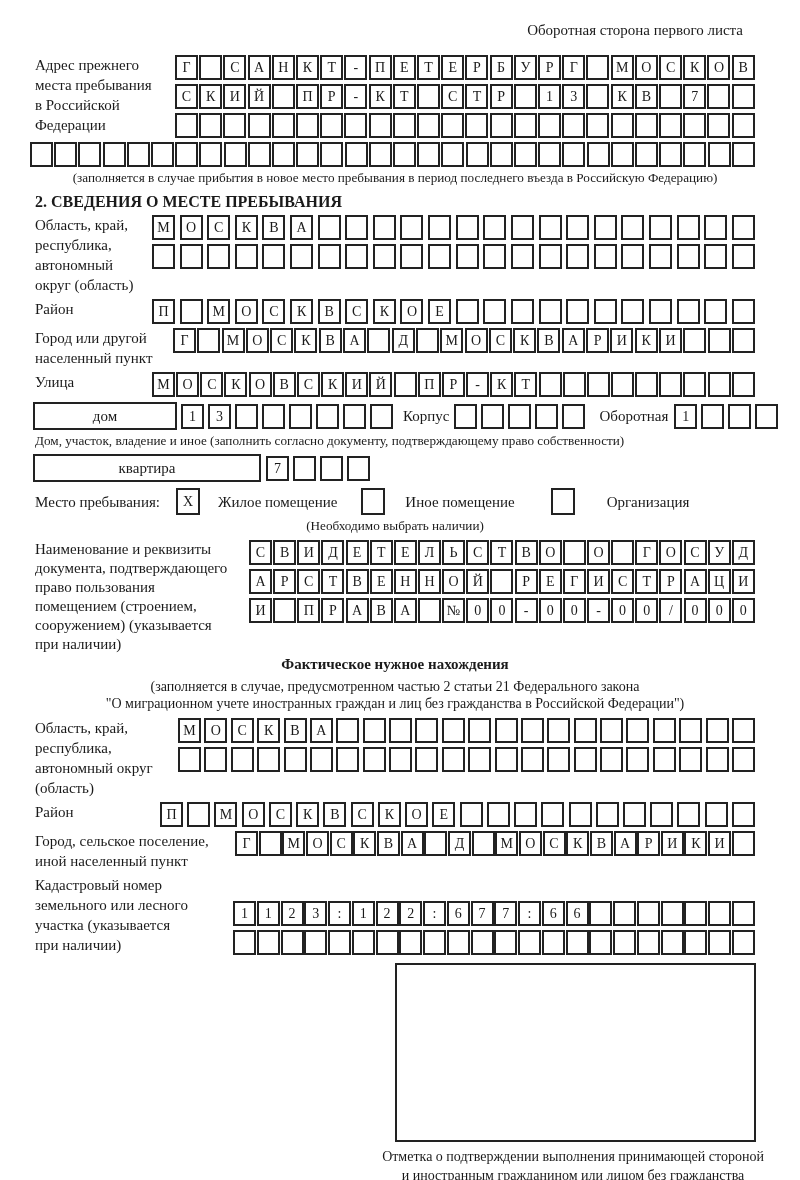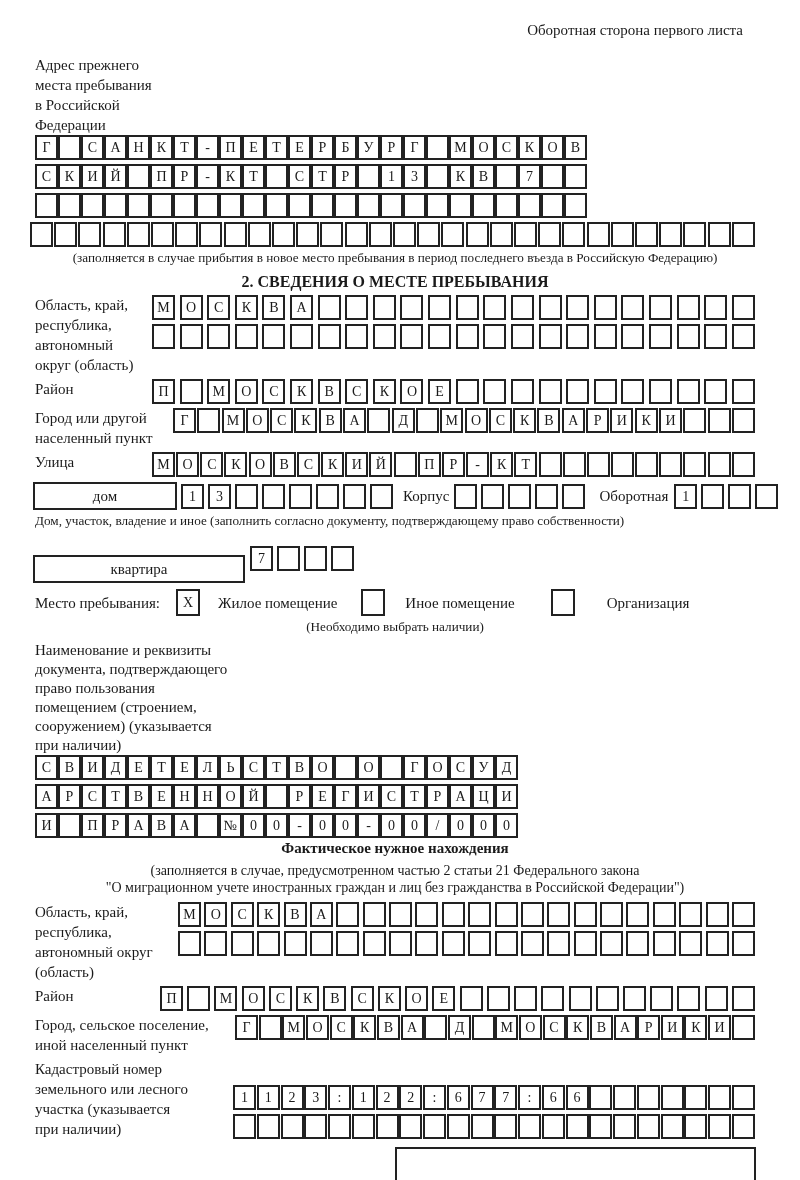--- a/index.html
+++ b/index.html
@@ -12,41 +12,41 @@
   .flabel{font-size:15px;line-height:20px;white-space:pre-line;flex:0 0 auto;}
   .rows{flex:1 1 auto;display:flex;flex-direction:column;gap:4px;}
   .boxrow{display:flex;justify-content:space-between;}
   .cell{box-sizing:content-box;width:19px;height:21px;border:2px solid #222;
         display:inline-flex;align-items:center;justify-content:center;
         font-size:14px;line-height:21px;background:#fff;}
   .inline-cells{display:flex;gap:4px;}
 
   .caption{font-size:13.2px;line-height:16px;margin-top:3px;}
   .caption-center{text-align:center;}
-  .heading{font-size:16px;font-weight:bold;text-align:center;margin-top:7px;}
+  .heading{font-size:16px;font-weight:bold;text-align:left;margin-top:7px;}
   .subheading{font-size:15px;font-weight:bold;text-align:center;margin-top:10px;}
 
   .widebox{box-sizing:border-box;border:2px solid #222;height:28px;display:flex;
            align-items:center;justify-content:center;font-size:15px;flex:0 0 auto;}
   .smalllabel{font-size:15px;line-height:26px;flex:0 0 auto;}
 
   .mesto-line{display:flex;align-items:center;margin-top:6px;gap:8px;}
   .mesto-line .cell{width:20px;height:23px;}
 
   .stamp-box{border:2px solid #222;width:357px;height:175px;margin-left:360px;margin-top:8px;}
   .stamp-note{width:392px;margin-left:342px;text-align:center;font-size:14px;line-height:19px;margin-top:5px;}
 </style>
 </head>
 <body>
 
 <div class="page">
 
   <div class="side-note">Оборотная сторона первого листа</div>
 
-  <div class="fline" style="margin-top:16px;flex-direction:column;">
+  <div class="fline" style="margin-top:16px;">
     <div class="flabel" style="width:140px;">Адрес прежнего
 места пребывания
 в Российской
 Федерации</div>
     <div class="rows">
       <div class="boxrow">
           <span class="cell">Г</span>
           <span class="cell"></span>
           <span class="cell">С</span>
           <span class="cell">А</span>
@@ -338,41 +338,41 @@
     <div class="inline-cells" style="margin-left:6px;">
         <span class="cell">1</span>
         <span class="cell"></span>
         <span class="cell"></span>
         <span class="cell"></span>
       </div>
   </div>
   <div class="caption">Дом, участок, владение и иное (заполнить согласно документу, подтверждающему право собственности)</div>
 
   <div style="display:flex;align-items:center;margin-top:5px;margin-left:-2px;">
-    <div class="widebox" style="width:212px;margin-top:21px;">квартира</div>
+    <div class="widebox" style="width:228px;">квартира</div>
     <div class="inline-cells" style="margin-left:5px;">
         <span class="cell">7</span>
         <span class="cell"></span>
         <span class="cell"></span>
         <span class="cell"></span>
       </div>
   </div>
 
   <div class="mesto-line">
     <span class="flabel">Место пребывания:</span>
     <span class="cell" style="margin-left:8px;">X</span>
     <span class="flabel" style="margin-left:10px;">Жилое помещение</span>
     <span class="cell" style="margin-left:16px;"></span>
     <span class="flabel" style="margin-left:12px;">Иное помещение</span>
     <span class="cell" style="margin-left:28px;"></span>
     <span class="flabel" style="margin-left:24px;">Организация</span>
   </div>
   <div class="caption caption-center">(Необходимо выбрать наличии)</div>
 
-  <div class="fline" style="margin-top:6px;flex-direction:column;">
+  <div class="fline" style="margin-top:6px;">
     <div class="flabel" style="width:214px;line-height:19px;">Наименование и реквизиты
 документа, подтверждающего
 право пользования
 помещением (строением,
 сооружением) (указывается
 при наличии)</div>
     <div class="rows">
       <div class="boxrow">
           <span class="cell">С</span>
           <span class="cell">В</span>

